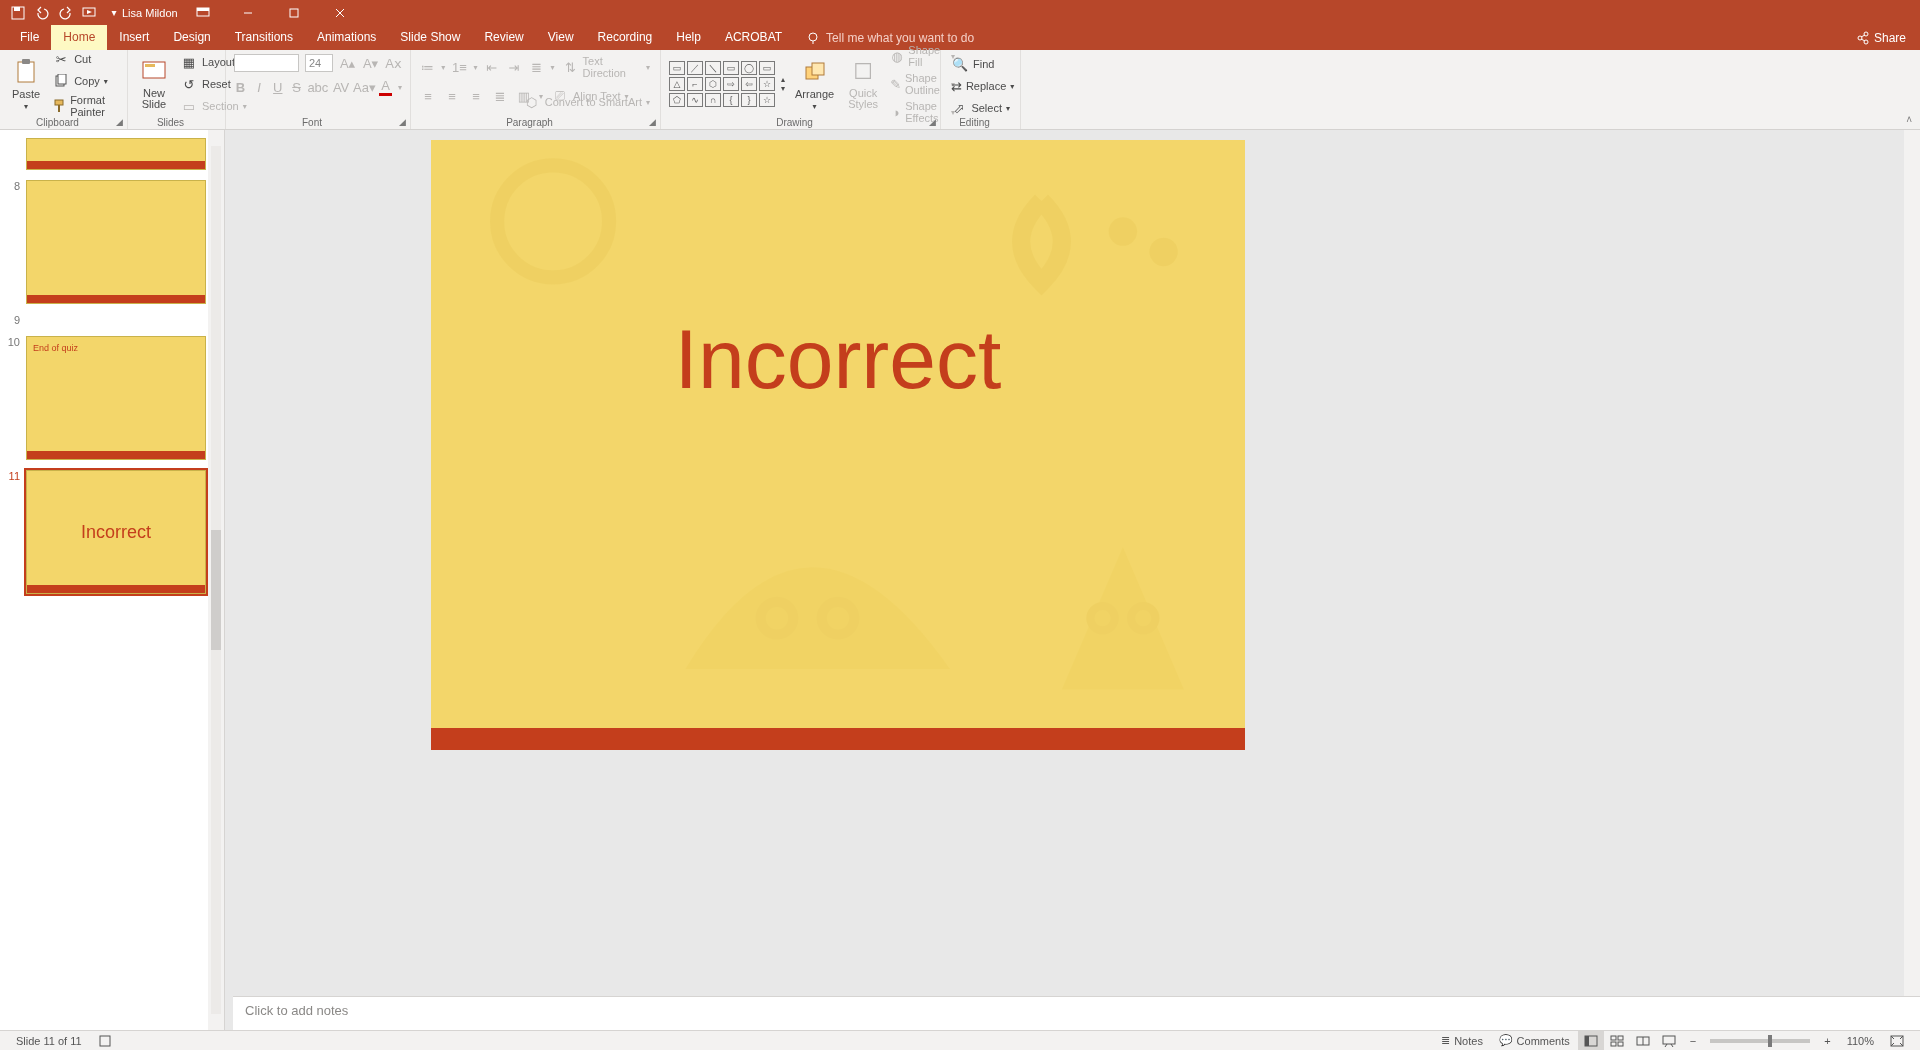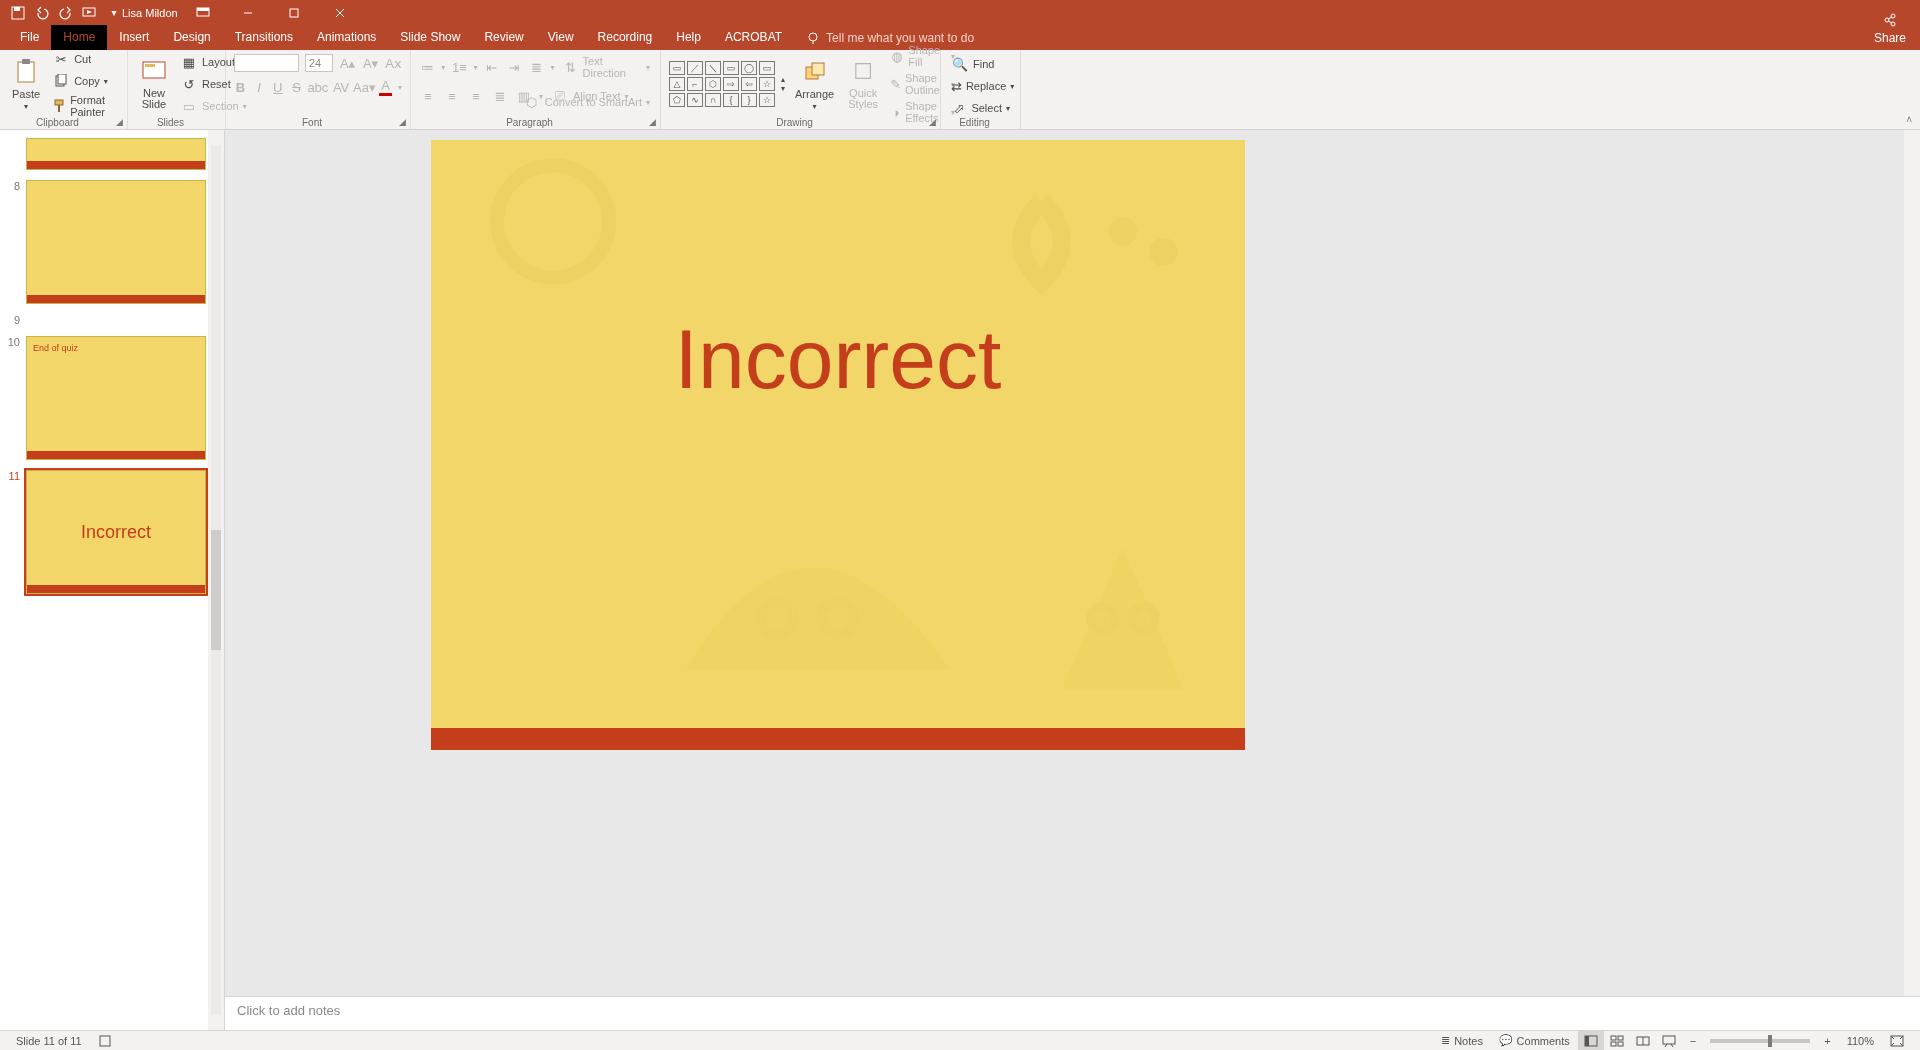--- a/index.html
+++ b/index.html
@@ -8,23 +8,23 @@
   .titlebar { height: 25px; background: #b7472a; display: flex; align-items: center; color: #fff; font-size: 12px; }
   .titlebar .qat { display: flex; align-items: center; gap: 8px; padding-left: 10px; }
   .titlebar .qat .ic { width: 16px; height: 16px; display: flex; align-items: center; justify-content: center; }
   .titlebar .center { flex: 1; text-align: center; white-space: nowrap; overflow: hidden; }
   .titlebar .right { display: flex; align-items: center; gap: 18px; padding-right: 18px; }
   .titlebar .winbtn { width: 28px; text-align: center; }
   .titlebar .user { font-size: 11px; }
   
   .menutabs { height: 25px; background: #b7472a; display: flex; align-items: flex-end; padding-left: 8px; color: #fff; font-size: 12px; }
   .menutabs .tab { padding: 5px 12px 6px 12px; cursor: pointer; }
-  .menutabs .tab.active { background: #000000; color: #b7472a; }
+  .menutabs .tab.active { background: #fef9c3; color: #b7472a; }
   .menutabs .tell { display: flex; align-items: center; gap: 6px; padding: 5px 12px; color: #f5d0c7; }
-  .menutabs .share { margin-left: auto; padding: 5px 14px; display:flex; align-items:center; gap:4px;flex-direction:column;}
+  .menutabs .share { margin-left: auto; padding: 5px 14px; display:flex; align-items:center; gap:4px;}
   
   .ribbon { height: 80px; background: #f3f2f1; border-bottom: 1px solid #d4d2d0; display: flex; font-size: 11px; color: #4b4b4b; }
   .group { border-right: 1px solid #e1dfdd; display: flex; flex-direction: column; padding: 4px 8px 0 8px; position: relative; }
   .group .label { position: absolute; bottom: 1px; left: 0; right: 12px; text-align: center; font-size: 10px; color: #6b6b6b; }
   .group .dlaunch { position:absolute; bottom:2px; right:4px; font-size:9px; color:#7a7a7a; }
   .grow { display:flex; align-items:center; gap:6px; }
   .btnv { display:flex; flex-direction:column; align-items:center; justify-content:flex-start; gap:2px; padding:2px 4px; }
   .btnh { display:flex; align-items:center; gap:4px; padding:1px 2px; }
   .disabled { color:#b8b6b4; }
   .iconbox { width:18px; height:18px; display:flex; align-items:center; justify-content:center; font-size:13px; }
@@ -52,21 +52,21 @@
   .thumbcard .qsub{ color:#c43e1c; font-size:9px;}
   .thumbcard .qgrid{ display:grid; grid-template-columns:1fr 1fr; font-size:8px; color:#7a5216; gap:2px 8px; margin-top:4px;}
   .editor { flex:1; position:relative; background:#e8e8e8; }
   .editor .vscroll { position:absolute; right:0; top:0; bottom:0; width:16px; background:#f3f2f1;}
   .slidecanvas { position:absolute; top:16px; left:210px; width:960px; height:720px; background:#f3d66a; overflow:hidden;}
   
   .slidecanvas { top:10px; left:206px; width:814px; height:610px; }
   .slidecanvas .decor { position:absolute; inset:0; opacity:.15; }
   .slidecanvas .footerbar{ position:absolute; left:0; right:0; bottom:0; height:22px; background:#c43e1c;}
   .slidecanvas .bigtext{ position:absolute; left:50%; top:28%; transform:translateX(-50%); color:#c43e1c; font-size:84px; font-weight:400;}
-  .notesbar { position:absolute; left:0; right:0; bottom:0; height:34px; background:#fff; border-top:1px solid #d6d4d2; padding:6px 12px; color:#8a8886; font-size:13px;}
+  .notesbar { position:absolute; left:8px; right:0; bottom:0; height:34px; background:#fff; border-top:1px solid #d6d4d2; padding:6px 12px; color:#8a8886; font-size:13px;}
   .editor { padding-bottom:34px; }
   
   .statusbar { height:20px; background:#f3f2f1; border-top:1px solid #d6d4d2; display:flex; align-items:center; font-size:11px; color:#555; padding:0 8px; }
   .statusbar .sp { flex:1; }
   .statusbar .btn { padding:0 8px; display:flex; align-items:center; gap:4px; height:100%;}
   .statusbar .viewbtn { width:26px; height:100%; display:flex; align-items:center; justify-content:center;}
   .statusbar .viewbtn.active{ background:#d8d6d4;}
   .statusbar .zoomtrack{ width:100px; height:4px; background:#c7c6c4; position:relative; margin:0 6px;}
   .statusbar .zoomtrack .zt{ position:absolute; top:-4px; width:4px; height:12px; background:#7a7a7a;}
   svg { display:block; }

